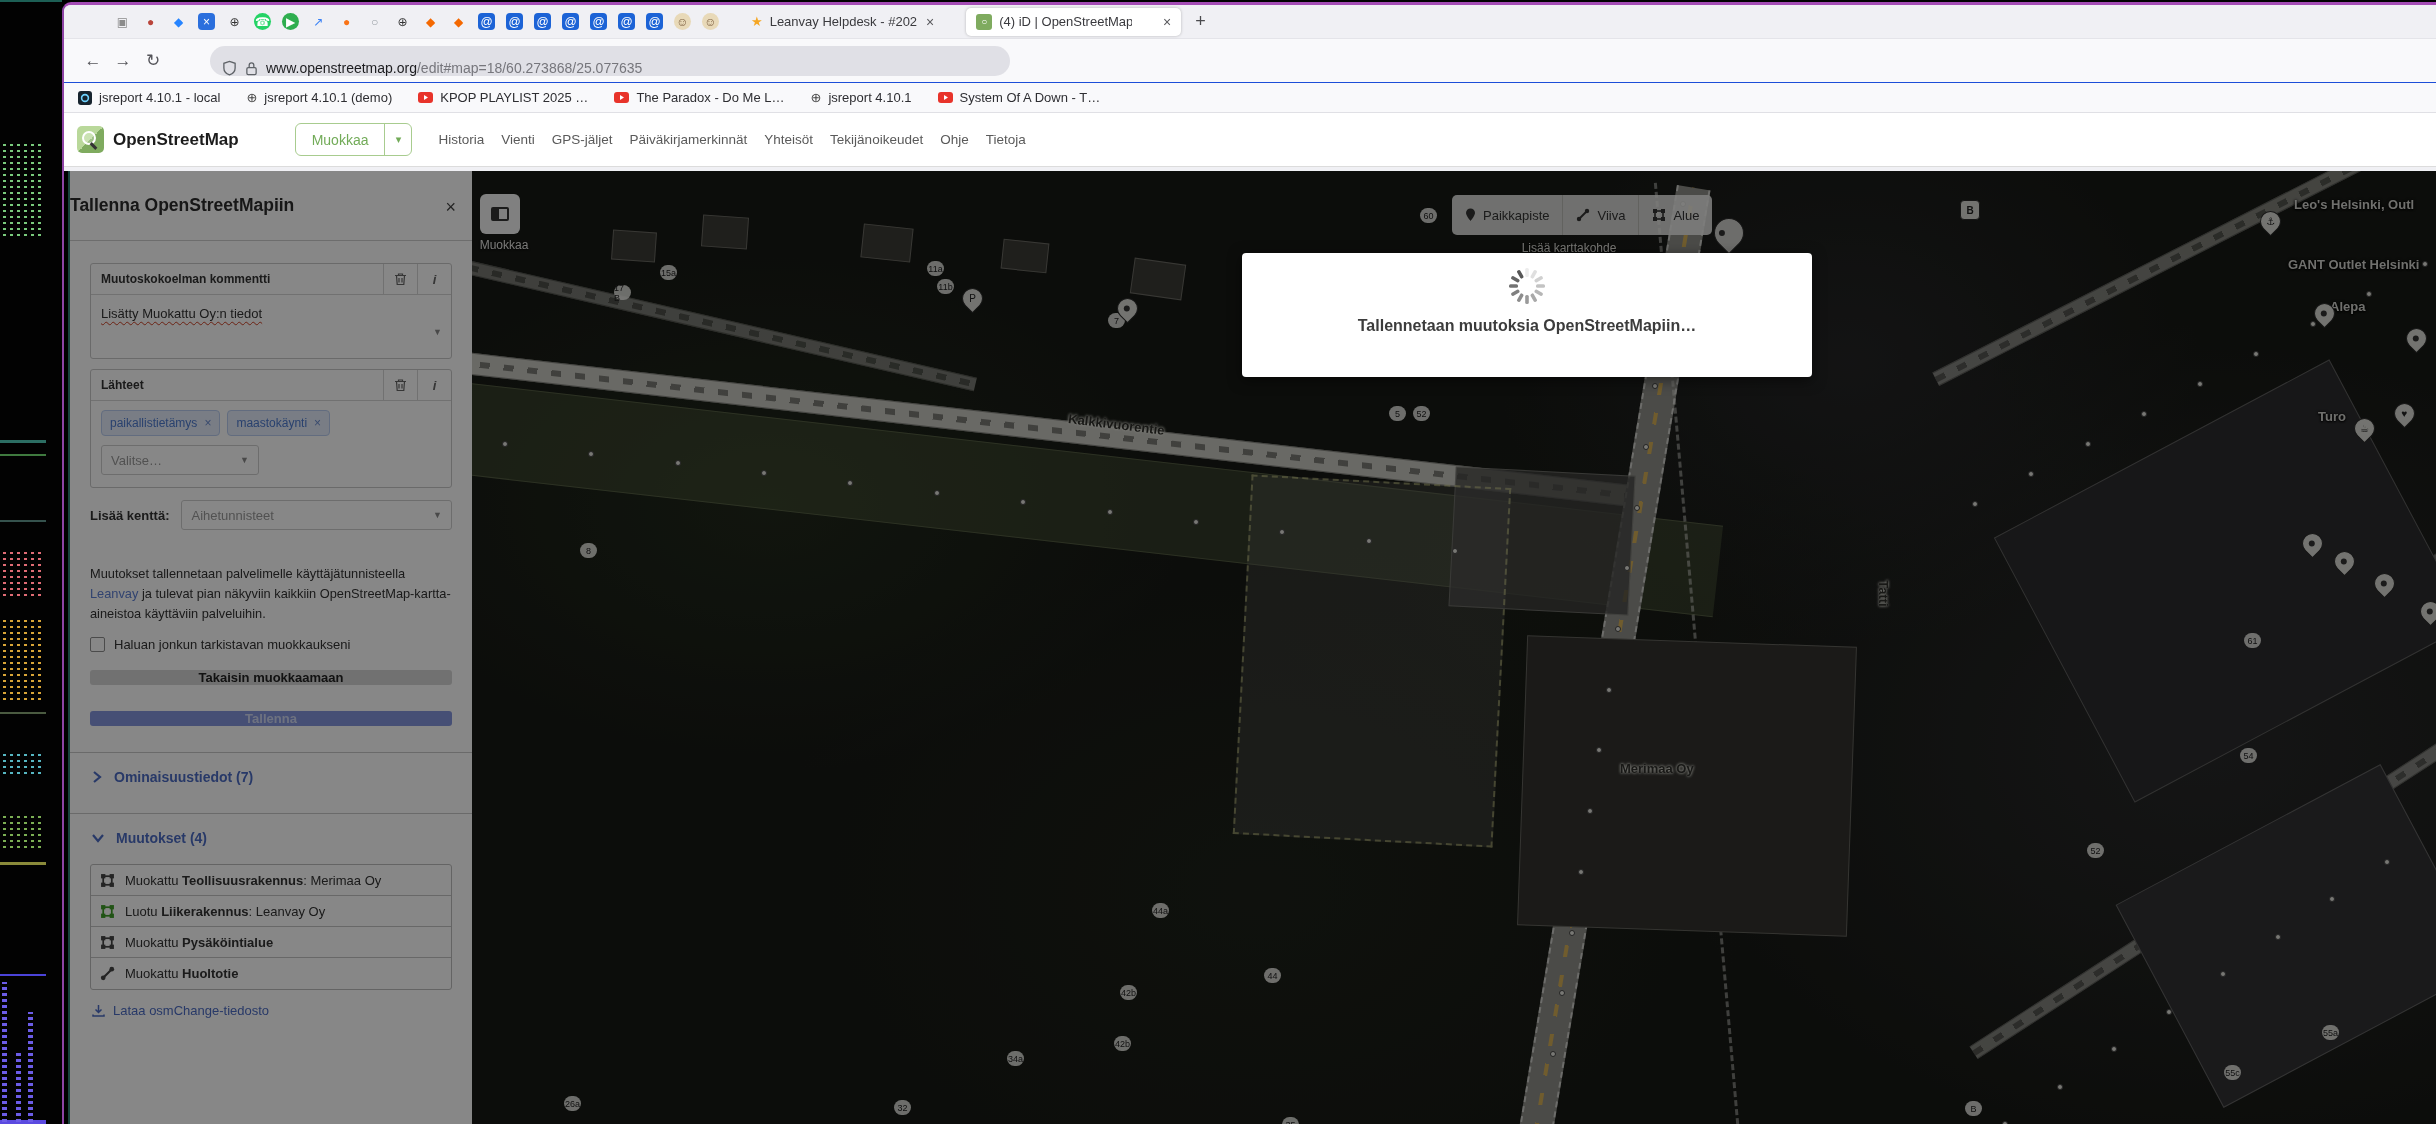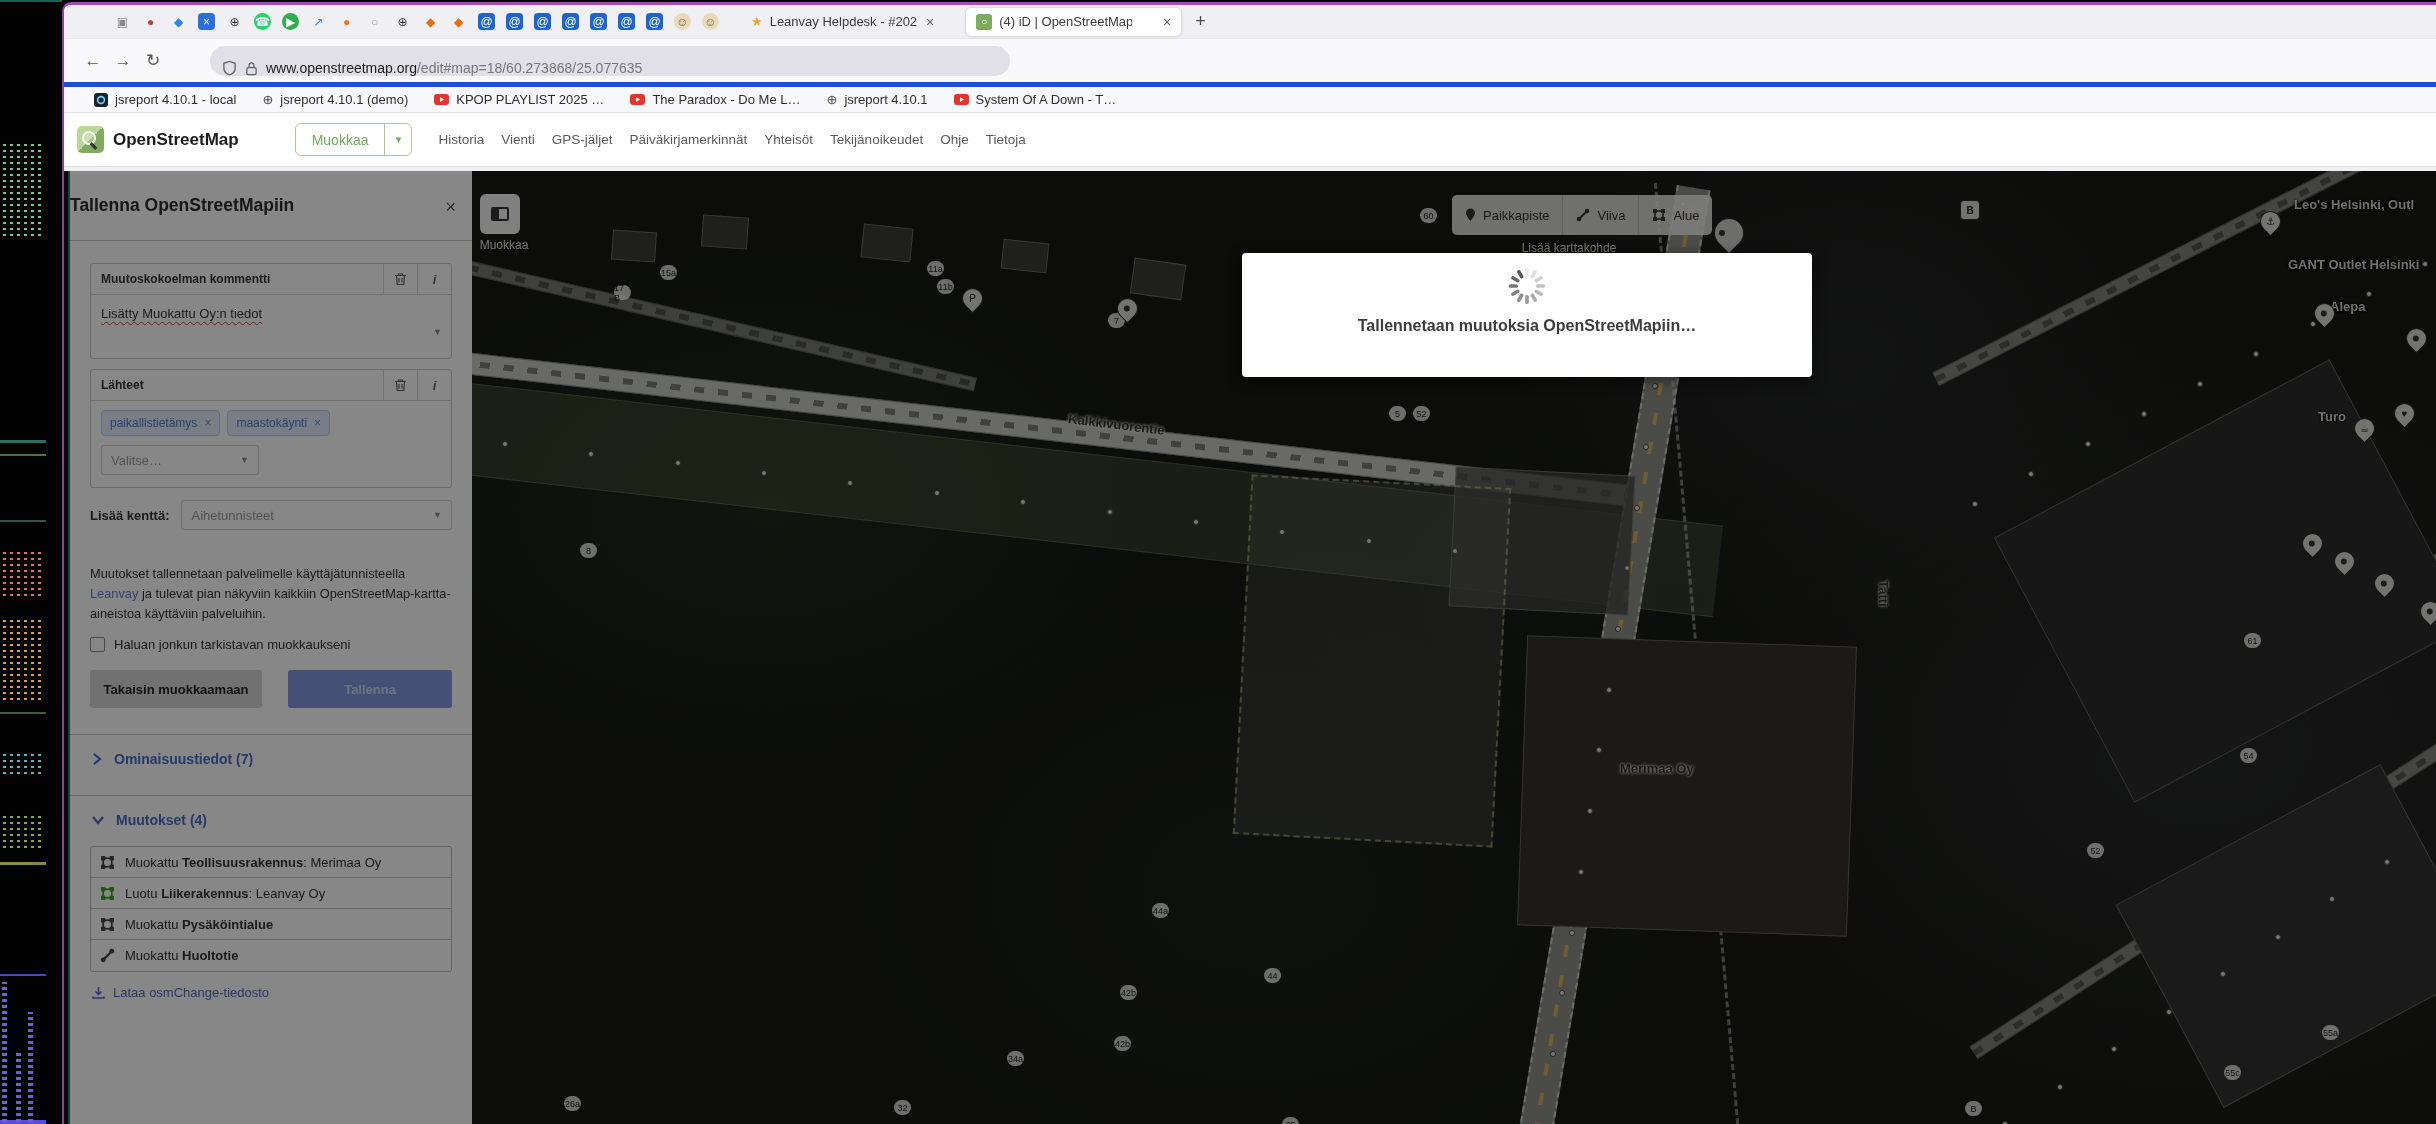--- a/index.html
+++ b/index.html
@@ -30,22 +30,22 @@
   .tab .cls { color:#5a5a5e; font-size:14px; padding-left:2px; }
   #newtab { margin-left:14px; font-size:18px; color:#4a4a4e; }
 
   #navbar { height:44px; background:#f9f9fb; display:flex; align-items:center; border-top:1px solid #e4e4e9; }
   .navbtn { font-size:17px; color:#55555a; width:30px; text-align:center; }
   #back{margin-left:14px;} 
   #urlbar { margin-left:42px; width:800px; height:30px; background:#e0e0e6; border-radius:15px;
             display:flex; align-items:flex-end; padding-left:12px; gap:8px; font-size:14px; }
   #urlbar .dom { color:#1d1d20; } #urlbar .pth { color:#76767c; }
 
-  #bookmarksbar { height:31px; background:#f9f9fb; border-top:5px solid #1d4ed8; border-bottom:1px solid #e0e0e5;
-                  display:flex; align-items:center; gap:26px; padding-left:30px; font-size:13px; color:#2e2e32;text-align:center; }
+  #bookmarksbar { height:31px; background:#f9f9fb; border-top:1px solid #1d4ed8; border-bottom:1px solid #e0e0e5;
+                  display:flex; align-items:center; gap:26px; padding-left:14px; font-size:13px; color:#2e2e32;text-align:center; }
   .bm { display:flex; align-items:center; gap:7px; }
 
   
   #osmheader { height:54px; background:#fff; border-bottom:1px solid #dcdcdc; display:flex; align-items:center; }
   #osm-logo { width:27px; height:27px; margin-left:13px; border-radius:5px;
               background:linear-gradient(135deg,#b9d89a 0 50%,#7fab5f 50% 100%); position:relative; }
   #osm-logo::before { content:""; position:absolute; left:5px; top:5px; width:10px; height:10px;
               border:2.5px solid #fff; border-radius:50%; background:rgba(255,255,255,.25);}
   #osm-logo::after { content:""; position:absolute; left:15px; top:16px; width:3px; height:8px; background:#333; transform:rotate(-45deg); }
   #osm-brand { font-size:17px; font-weight:bold; color:#1c1c1c; margin-left:9px; }
@@ -83,21 +83,21 @@
                  display:flex; align-items:center; justify-content:space-between; padding:0 9px;
                  color:#9a9a9a; font-size:13px; background:#fff; }
   .mini-select .cv { color:#8a8a8a; font-size:11px; }
   .addfield-row { display:flex; align-items:center; margin:12px 20px 0; }
   .addfield-row .lbl { font-size:13px; font-weight:bold; color:#333; }
   .addfield-row .mini-select { margin:0 0 0 12px; flex:1; }
   .notice { margin:34px 20px 0; font-size:12.8px; line-height:1.55; color:#333; }
   .notice a { color:#5d7fd3; text-decoration:none; }
   .cb-row { margin:14px 20px 0; display:flex; align-items:center; gap:9px; font-size:13px; color:#333; }
   .cb-box { width:15px; height:15px; border:1px solid #8f8f8f; border-radius:2px; background:#fff; }
-  .btn-row { margin:18px 20px 0; display:flex; gap:26px; }
+  .btn-row { margin:18px 20px 0; display:flex; gap:26px;flex-direction:column; }
   .btn { height:38px; border-radius:3px; font-size:13px; font-weight:bold;
          display:flex; align-items:center; justify-content:center; }
   .btn-cancel { flex:1.05; background:#d6d6d6; color:#222; }
   .btn-save { flex:1; background:#8496dd; color:rgba(255,255,255,.62); }
   .sb-div2 { border-bottom:1px solid #c8c8c8; margin-top:26px; }
   .disclosure { display:flex; align-items:center; gap:12px; padding:16px 0 16px 22px;
                 color:#4c6cc4; font-size:14px; font-weight:bold; }
   .disclosure svg { stroke:#4c6cc4; }
   #changes-list { margin:2px 20px 0; border:1px solid #bdbdbd; border-radius:3px; }
   .chg-row { display:flex; align-items:center; gap:10px; height:31px; padding-left:9px;

